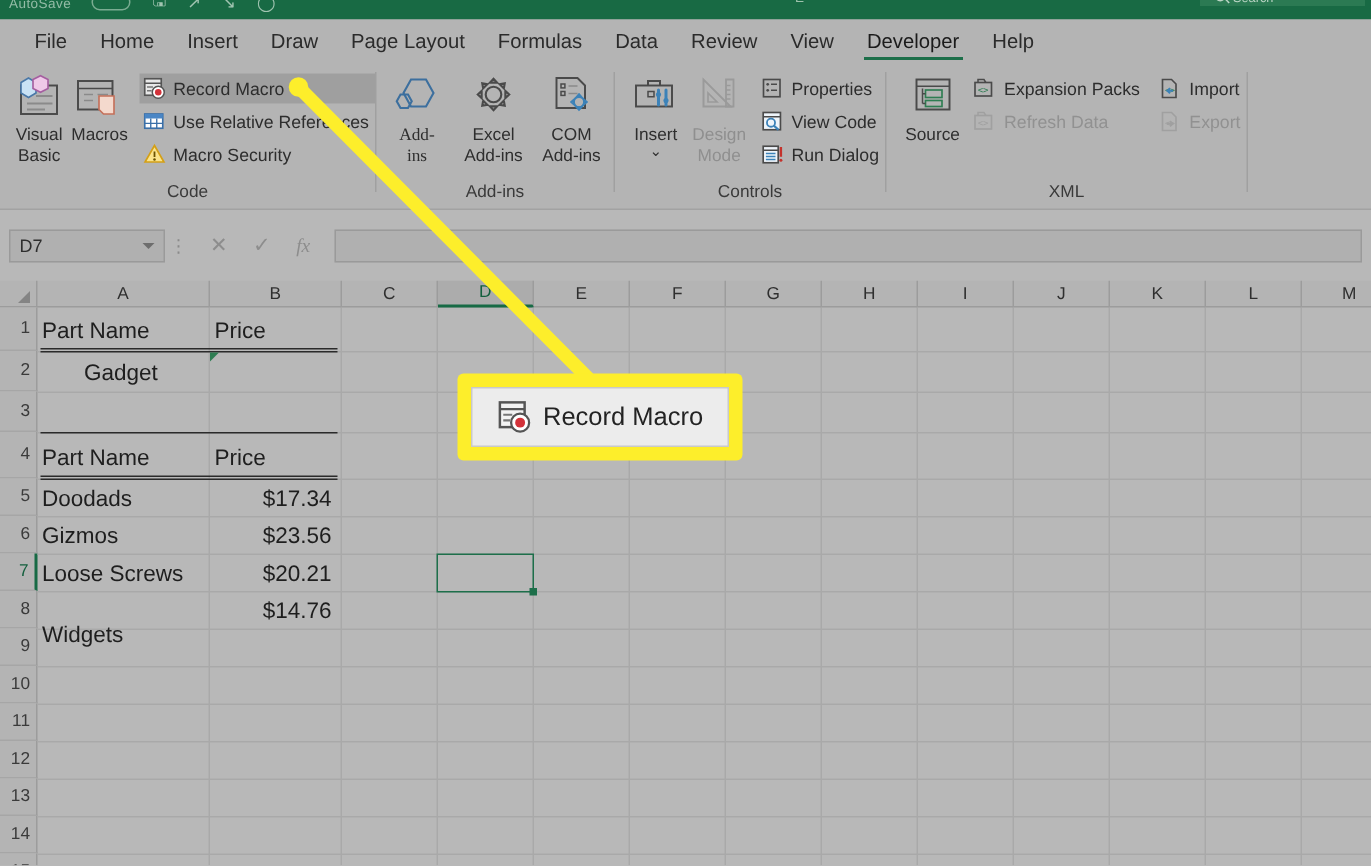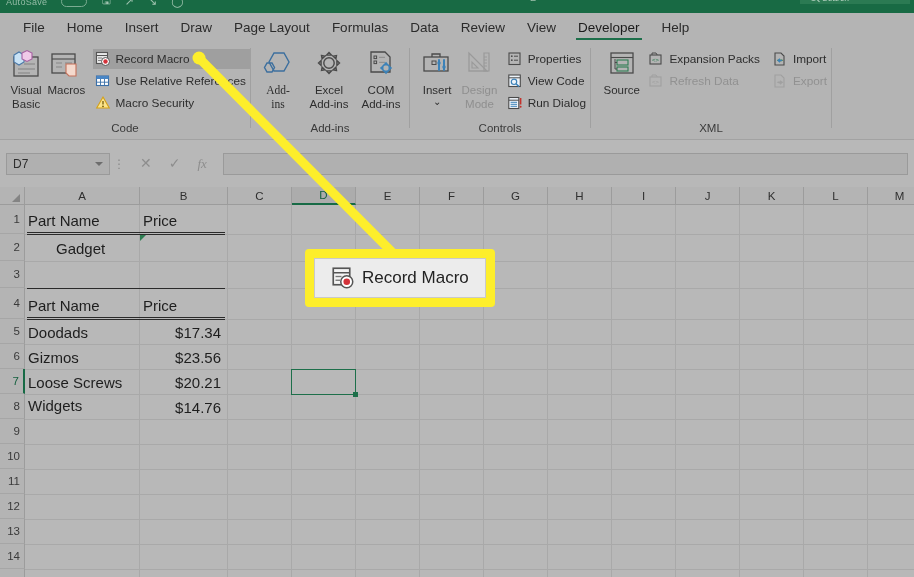--- a/index.html
+++ b/index.html
@@ -645,21 +645,21 @@
 
       <div class="cell" style="left:0;top:115px;width:114px;height:24px;">Doodads</div>
       <div class="cell right" style="left:115px;top:115px;width:87px;height:24px;">$17.34</div>
 
       <div class="cell" style="left:0;top:140px;width:114px;height:24px;">Gizmos</div>
       <div class="cell right" style="left:115px;top:140px;width:87px;height:24px;text-align:center;">$23.56</div>
 
       <div class="cell" style="left:0;top:165px;width:114px;height:24px;">Loose Screws</div>
       <div class="cell right" style="left:115px;top:165px;width:87px;height:24px;">$20.21</div>
 
-      <div class="cell" style="left:0;top:188px;width:114px;height:24px;text-align:center;">Widgets</div>
+      <div class="cell" style="left:0;top:206px;width:114px;height:24px;text-align:center;">Widgets</div>
       <div class="cell right" style="left:115px;top:190px;width:87px;height:24px;">$14.76</div>
 
       <div class="selbox" style="left:266px;top:164px;width:65px;height:26px;"></div>
       <div class="selhandle" style="left:328px;top:187px;"></div>
     </div>
   </div>
 
   <svg class="anno">
     <line x1="199" y1="58" x2="392" y2="252" stroke="#fdee2b" stroke-width="9" stroke-linecap="round"></line>
     <circle cx="199" cy="58" r="6.5" fill="#fdee2b"></circle>

